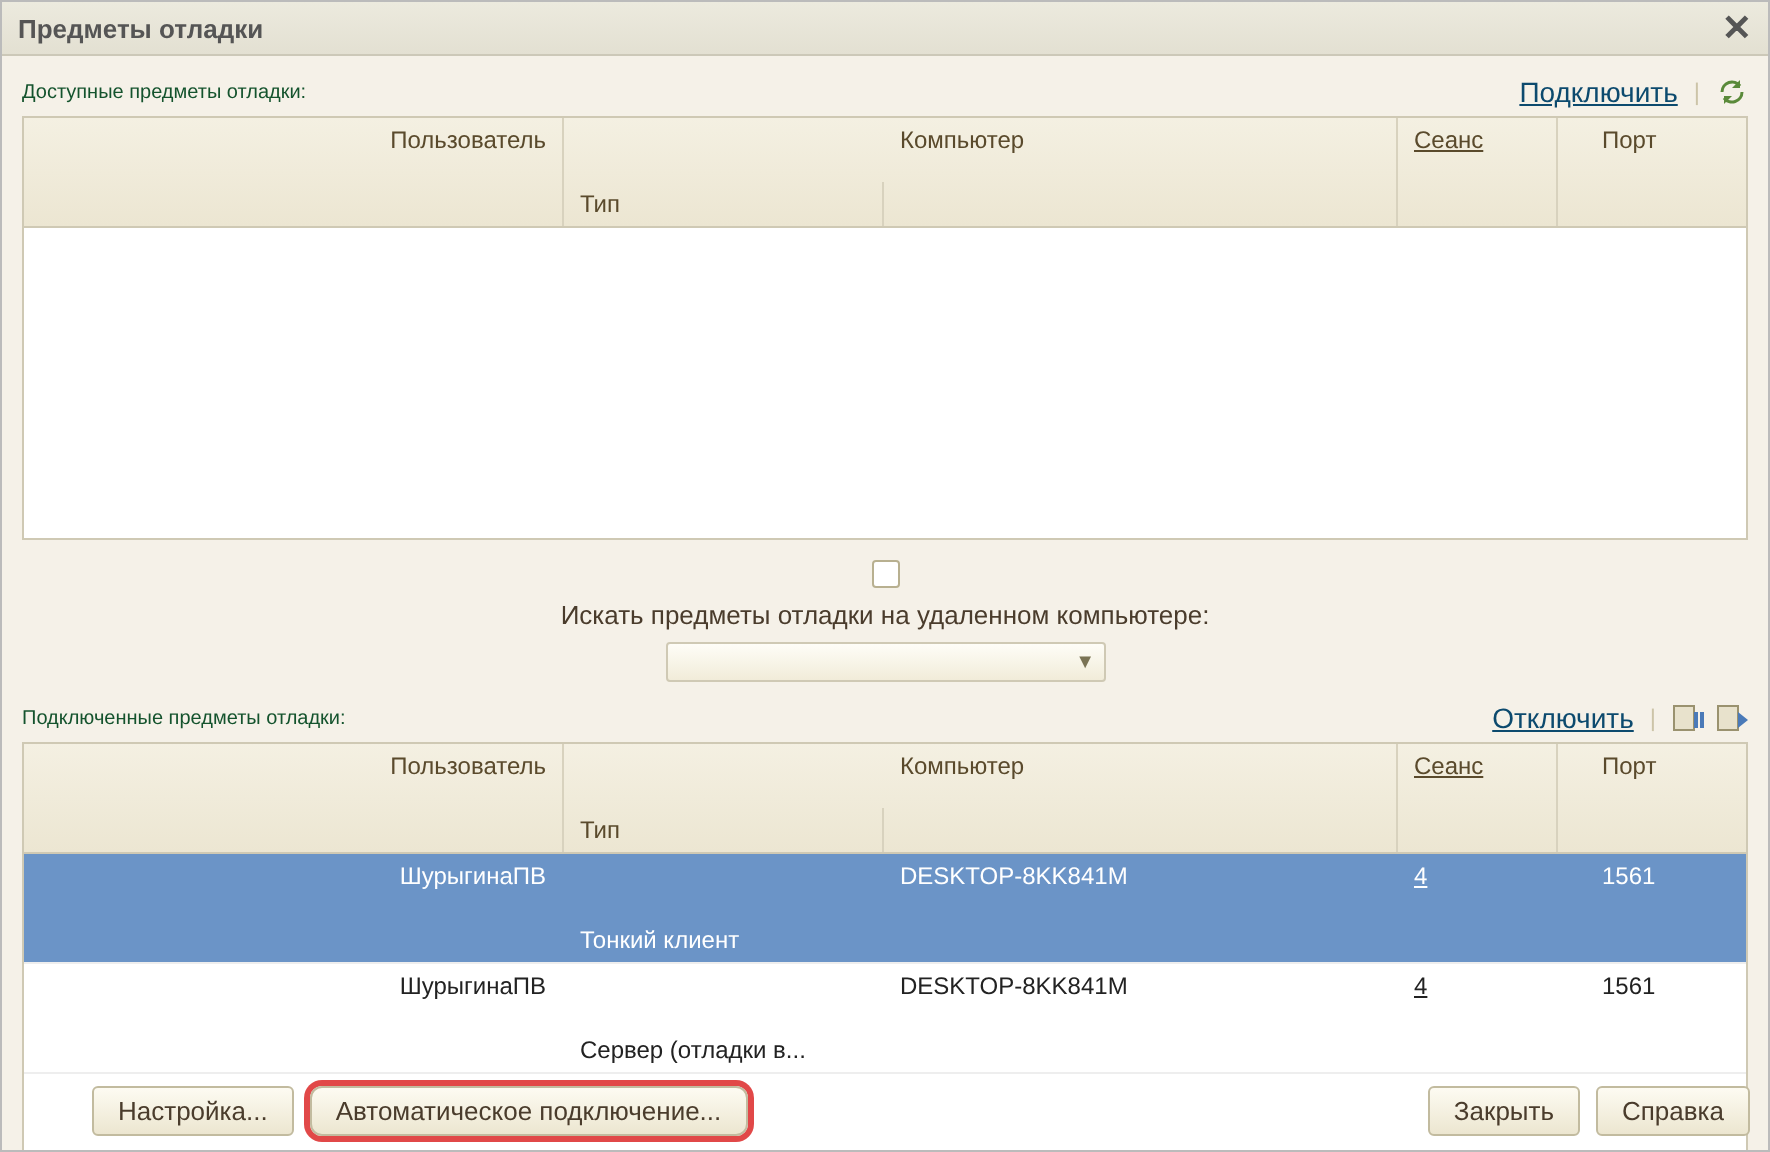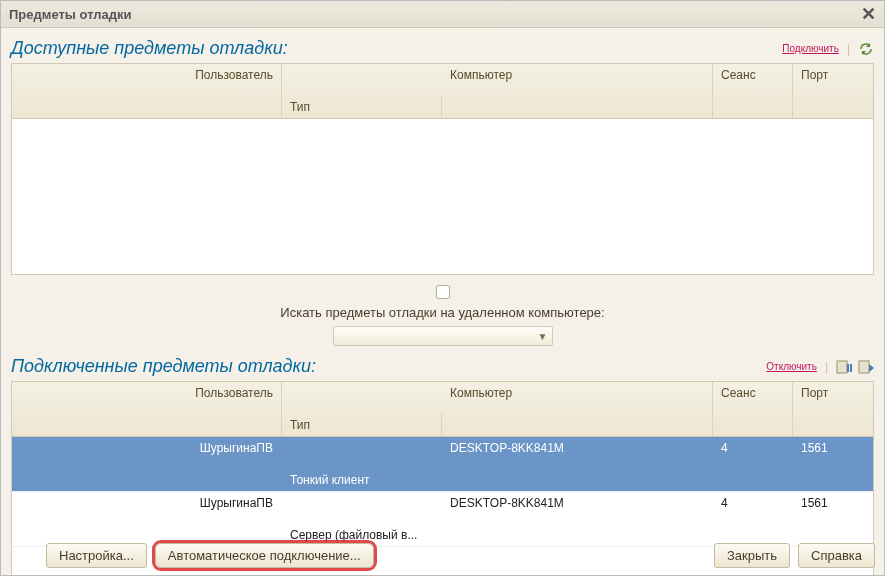--- a/index.html
+++ b/index.html
@@ -35,34 +35,33 @@
   .content {
     padding: 6px 10px 10px 10px;
   }
   .section-header {
     display: flex;
     justify-content: space-between;
     align-items: center;
     margin: 4px 0 4px 0;
   }
   .section-header .label {
-    color: #0369a1;
-    font-size: 18px;
-    font-style: italic;
+    color: #14532d;
+    font-size: 10px;
   }
   .section-header .actions {
     display: flex;
     align-items: center;
     gap: 6px;
   }
   .link-btn {
-    color: #be185d;
+    color: #0c4a6e;
     text-decoration: underline;
     cursor: pointer;
-    font-size: 10px;
+    font-size: 14px;
   }
   .sep {
     color: #ccc4a8;
     padding: 0 2px;
   }
   .icon {
     display: inline-flex;
     width: 16px;
     height: 16px;
     align-items: center;
@@ -80,25 +79,25 @@
     border-bottom: 1px solid #cfc9b4;
     color: #5a4a2c;
   }
   .col {
     padding: 4px 8px;
     border-right: 1px solid #d8d2be;
     white-space: nowrap;
     overflow: hidden;
     text-overflow: ellipsis;
   }
-  .col:last-child { border-right: none; }
+  .col:last-child { border-right: none; margin-left: 14px; }
   .col-user { flex: 0 0 270px; text-align: right; }
   .col-type { flex: 0 0 160px; margin-top: 32px; }
   .col-comp { flex: 1 1 auto; }
-  .col-sess { flex: 0 0 80px; }
+  .col-sess { flex: 0 0 80px; text-decoration: underline; }
   .col-port { flex: 0 0 80px; }
   .table-body {
     background: #fff;
   }
   .table-body.available {
     height: 155px;
     overflow: auto;
   }
   .table-body.connected {
     height: 168px;
@@ -254,21 +253,21 @@
     <div class="table-body connected" id="connected-body">
         <div class="row selected">
           <div class="col col-user">ШурыгинаПВ</div>
           <div class="col col-type">Тонкий клиент</div>
           <div class="col col-comp">DESKTOP-8KK841M</div>
           <div class="col col-sess">4</div>
           <div class="col col-port">1561</div>
         </div>
         <div class="row">
           <div class="col col-user">ШурыгинаПВ</div>
-          <div class="col col-type">Сервер (файловый в...</div>
+          <div class="col col-type">Сервер (отладки в...</div>
           <div class="col col-comp">DESKTOP-8KK841M</div>
           <div class="col col-sess">4</div>
           <div class="col col-port">1561</div>
         </div>
       </div>
   </div>
 
 </div>
 
 <div class="footer">

